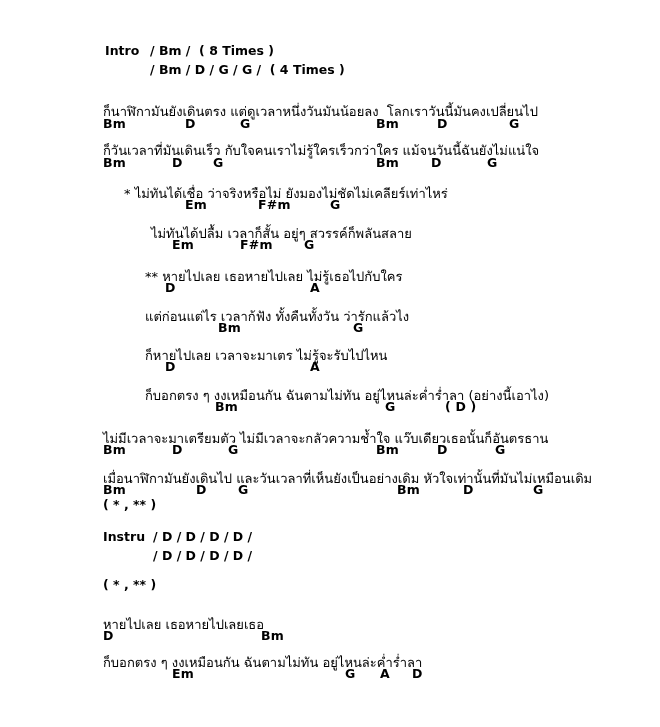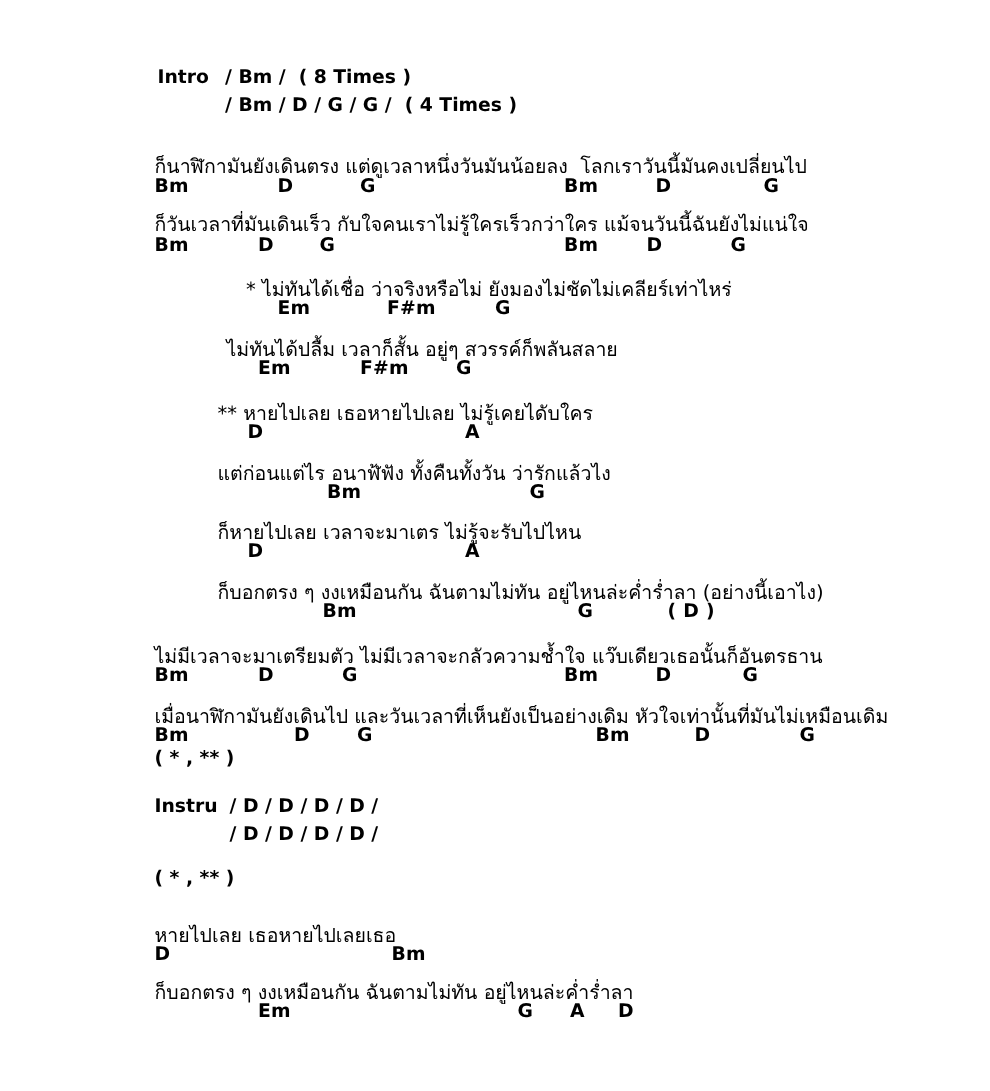--- a/index.html
+++ b/index.html
@@ -63,29 +63,29 @@
       <div class="row sectionrow" style="top: 63px;"><span class="lyr" style="left: 150px;">/ Bm / D / G / G /  ( 4 Times )</span></div>
     </div>
     <div class="block">
       <div class="row chordrow" style="top: 88px;"><span class="tok" style="left: 103px;">Bm</span><span class="tok" style="left: 185px;">D</span><span class="tok" style="left: 240px;">G</span><span class="tok" style="left: 376px;">Bm</span><span class="tok" style="left: 437px;">D</span><span class="tok" style="left: 509px;">G</span></div>
       <div class="row lyricrow" style="top: 105px;"><span class="lyr" style="left: 103px;">ก็นาฬิกามันยังเดินตรง แต่ดูเวลาหนึ่งวันมันน้อยลง  โลกเราวันนี้มันคงเปลี่ยนไป</span></div>
       <div class="row chordrow" style="top: 127px;"><span class="tok" style="left: 103px;">Bm</span><span class="tok" style="left: 172px;">D</span><span class="tok" style="left: 213px;">G</span><span class="tok" style="left: 376px;">Bm</span><span class="tok" style="left: 431px;">D</span><span class="tok" style="left: 487px;">G</span></div>
       <div class="row lyricrow" style="top: 144px;"><span class="lyr" style="left: 103px;">ก็วันเวลาที่มันเดินเร็ว กับใจคนเราไม่รู้ใครเร็วกว่าใคร แม้จนวันนี้ฉันยังไม่แน่ใจ</span></div>
     </div>
     <div class="block">
       <div class="row chordrow" style="top: 169px;"><span class="tok" style="left: 185px;">Em</span><span class="tok" style="left: 258px;">F#m</span><span class="tok" style="left: 330px;">G</span></div>
-      <div class="row lyricrow" style="top: 187px;"><span class="lyr" style="left: 124px; margin-left: 40px;">* ไม่ทันได้เชื่อ ว่าจริงหรือไม่ ยังมองไม่ชัดไม่เคลียร์เท่าไหร่</span></div>
+      <div class="row lyricrow" style="top: 187px;"><span class="lyr" style="left: 124px;">* ไม่ทันได้เชื่อ ว่าจริงหรือไม่ ยังมองไม่ชัดไม่เคลียร์เท่าไหร่</span></div>
       <div class="row chordrow" style="top: 209px;"><span class="tok" style="left: 172px;">Em</span><span class="tok" style="left: 240px;">F#m</span><span class="tok" style="left: 304px;">G</span></div>
       <div class="row lyricrow" style="top: 227px;"><span class="lyr" style="left: 151px;">ไม่ทันได้ปลื้ม เวลาก็สั้น อยู่ๆ สวรรค์ก็พลันสลาย</span></div>
     </div>
     <div class="block">
       <div class="row chordrow" style="top: 252px;"><span class="tok" style="left: 165px;">D</span><span class="tok" style="left: 310px;">A</span></div>
-      <div class="row lyricrow" style="top: 270px;"><span class="lyr" style="left: 145px;">** หายไปเลย เธอหายไปเลย ไม่รู้เคยไดับใคร</span></div>
+      <div class="row lyricrow" style="top: 270px;"><span class="lyr" style="left: 145px;">** หายไปเลย เธอหายไปเลย ไม่รู้เธอไปกับใคร</span></div>
       <div class="row chordrow" style="top: 292px;"><span class="tok" style="left: 218px;">Bm</span><span class="tok" style="left: 353px;">G</span></div>
-      <div class="row lyricrow" style="top: 310px;"><span class="lyr" style="left: 145px;">แต่ก่อนแต่ไร อนาฬ้ฟัง ทั้งคืนทั้งวัน ว่ารักแล้วไง</span></div>
+      <div class="row lyricrow" style="top: 310px;"><span class="lyr" style="left: 145px;">แต่ก่อนแต่ไร เวลาก้ฟัง ทั้งคืนทั้งวัน ว่ารักแล้วไง</span></div>
       <div class="row chordrow" style="top: 331px;"><span class="tok" style="left: 165px;">D</span><span class="tok" style="left: 310px;">A</span></div>
       <div class="row lyricrow" style="top: 349px;"><span class="lyr" style="left: 145px;">ก็หายไปเลย เวลาจะมาเตร ไม่รู้จะรับไปไหน</span></div>
       <div class="row chordrow" style="top: 371px;"><span class="tok" style="left: 215px;">Bm</span><span class="tok" style="left: 385px;">G</span><span class="tok" style="left: 445px;">( D )</span></div>
       <div class="row lyricrow" style="top: 389px;"><span class="lyr" style="left: 145px;">ก็บอกตรง ๆ งงเหมือนกัน ฉันตามไม่ทัน อยู่ไหนล่ะค่ำร่ำลา (อย่างนี้เอาไง)</span></div>
     </div>
     <div class="block">
       <div class="row chordrow" style="top: 414px;"><span class="tok" style="left: 103px;">Bm</span><span class="tok" style="left: 172px;">D</span><span class="tok" style="left: 228px;">G</span><span class="tok" style="left: 376px;">Bm</span><span class="tok" style="left: 437px;">D</span><span class="tok" style="left: 495px;">G</span></div>
       <div class="row lyricrow" style="top: 432px;"><span class="lyr" style="left: 103px;">ไม่มีเวลาจะมาเตรียมตัว ไม่มีเวลาจะกลัวความช้ำใจ แว๊บเดียวเธอนั้นก็อันตรธาน</span></div>
       <div class="row chordrow" style="top: 454px;"><span class="tok" style="left: 103px;">Bm</span><span class="tok" style="left: 196px;">D</span><span class="tok" style="left: 238px;">G</span><span class="tok" style="left: 397px;">Bm</span><span class="tok" style="left: 463px;">D</span><span class="tok" style="left: 533px;">G</span></div>
       <div class="row lyricrow" style="top: 472px;"><span class="lyr" style="left: 103px;">เมื่อนาฬิกามันยังเดินไป และวันเวลาที่เห็นยังเป็นอย่างเดิม หัวใจเท่านั้นที่มันไม่เหมือนเดิม</span></div>

